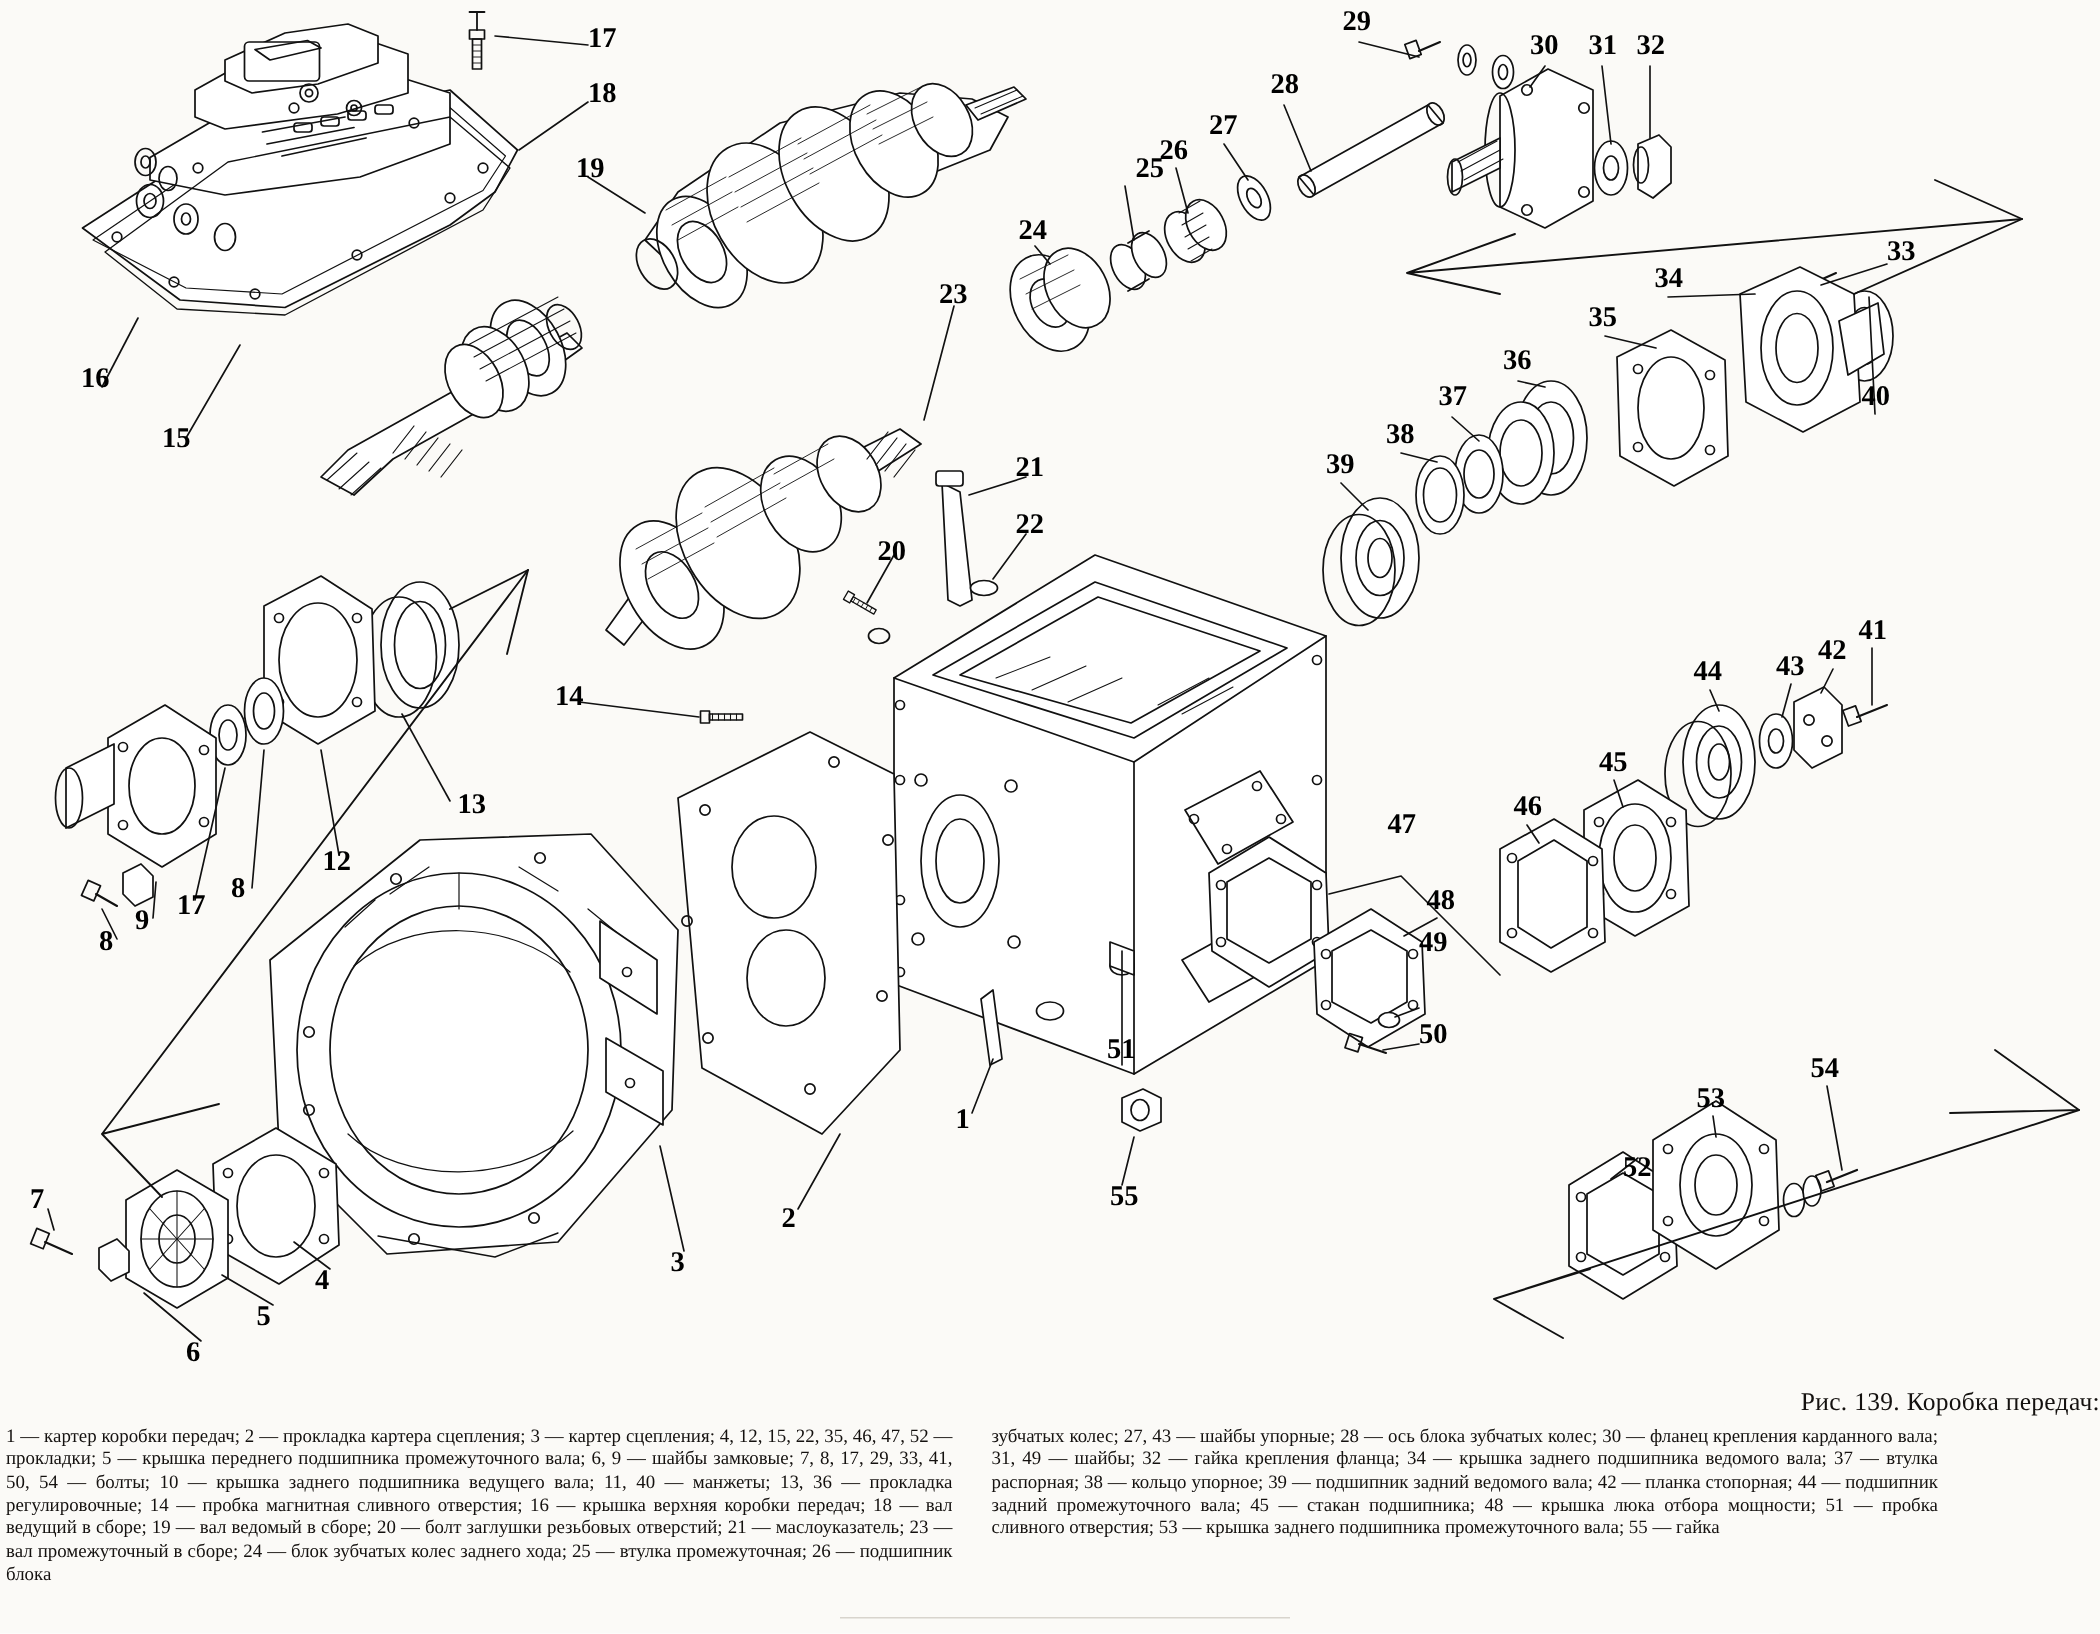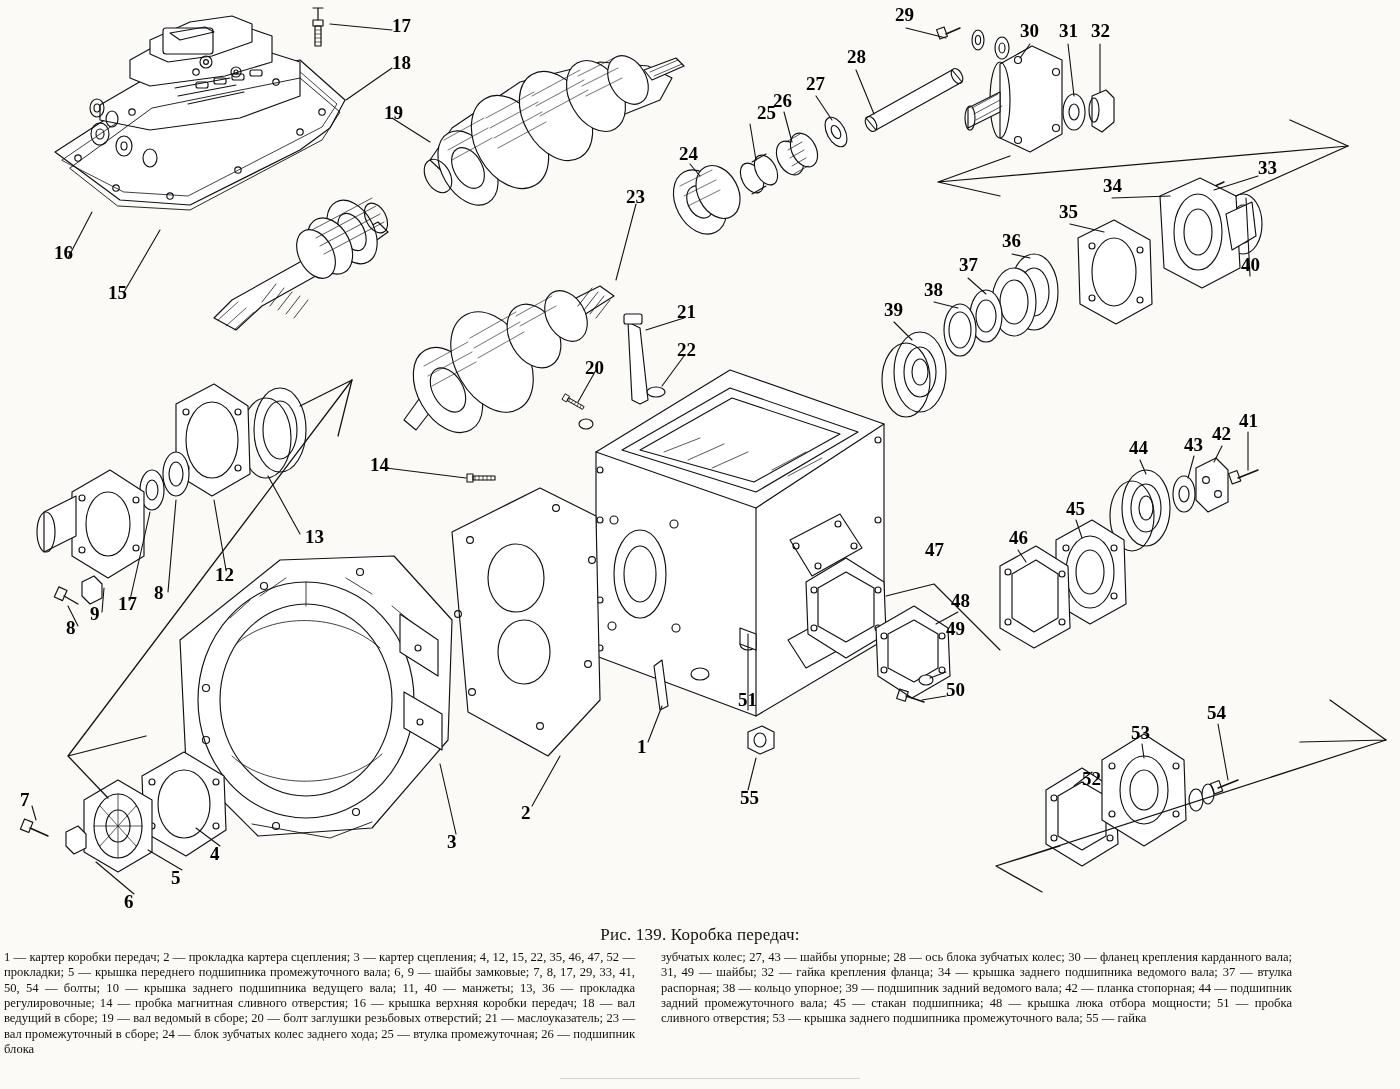--- a/index.html
+++ b/index.html
@@ -44,21 +44,21 @@
     color: #000;
     white-space: nowrap;
     user-select: none;
   }
   
   #caption {
     position: absolute;
     left: 0;
     top: 925px;
     width: 1400px;
-    text-align: center;
+    text-align: right;
     font-size: 17px;
     font-weight: 400;
     letter-spacing: .2px;
   }
   #legend {
     position: absolute;
     left: 0;
     top: 950px;
     width: 1296px;
     display: flex;

